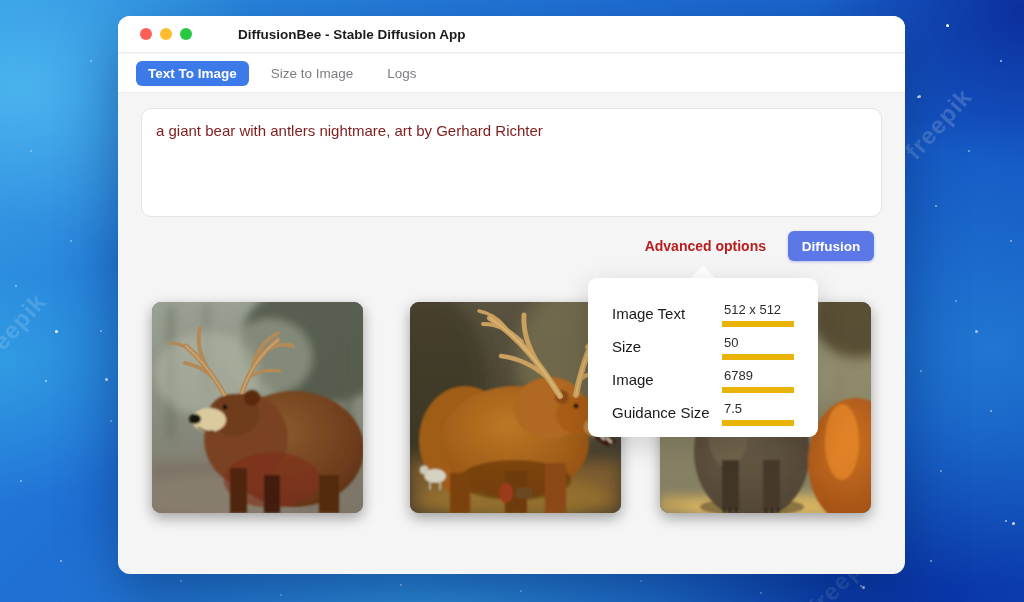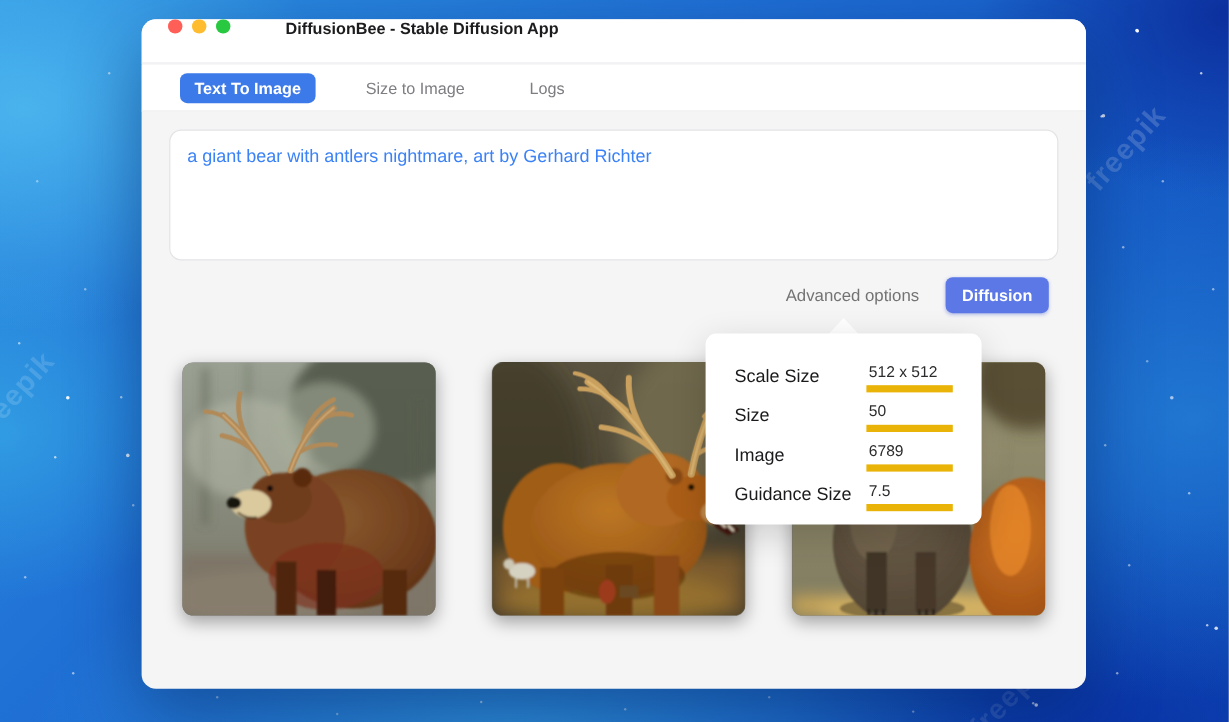--- a/index.html
+++ b/index.html
@@ -47,37 +47,37 @@
   .wm1 { left:896px; top:110px; transform:rotate(-48deg); }
   .wm2 { left:-30px; top:315px; transform:rotate(-48deg); opacity:.8; }
   .wm3 { left:800px; top:566px; transform:rotate(-46deg); opacity:.7; }
 
   
   .window {
     position:absolute; left:118px; top:16px; width:787px; height:558px; z-index:2;
     background:#f5f5f6; border-radius:12px; overflow:hidden;
     box-shadow:0 24px 60px rgba(3,30,90,.45);
   }
-  .titlebar { position:absolute; left:0; top:0; width:100%; height:37px; background:#fff; border-bottom:1px solid #ececee; display:flex; padding-left:22px; }
+  .titlebar { position:absolute; left:0; top:0; width:100%; height:37px; background:#fff; border-bottom:1px solid #ececee; display:flex; align-items:center; padding-left:22px; }
   .dot { width:12px; height:12px; border-radius:50%; margin-right:8px; }
   .win-title { margin-left:38px; font-size:13.5px; font-weight:700; color:#1c1c1e; }
 
-  .tabbar { position:absolute; left:0; top:38px; width:100%; height:39px; background:#fff; display:flex; align-items:center; padding-left:32px; gap:30px; border-bottom:1px solid #ededee; }
+  .tabbar { position:absolute; left:0; top:38px; width:100%; height:39px; background:#fff; display:flex; align-items:center; padding-left:18px; gap:10px; border-bottom:1px solid #ededee; }
   .tab { font-size:13.5px; color:#7d7d82; padding:5px 12px; cursor:default; }
   .tab.active { color:#fff; font-weight:700; border-radius:6px; }
 
   .prompt-box {
     position:absolute; left:23px; top:92px; width:741px; height:109px;
     background:#fff; border:1px solid #e4e4e7; border-radius:10px;
-    padding:12px 14px; font-size:15px; color:#3b82f6; resize:none; outline:none;
+    padding:12px 14px; font-size:15px; color:#7f1d1d; resize:none; outline:none;
     font-family:"Liberation Sans", sans-serif; line-height:1.35;
   }
 
   .actions-row { position:absolute; top:215px; right:31px; height:30px; display:flex; align-items:center; gap:22px; z-index:4; }
-  .adv-label { font-size:14px; font-weight:400; color:#737373; }
+  .adv-label { font-size:14px; font-weight:700; color:#b91c1c; }
   .generate-btn { width:86px; height:30px; border:none; border-radius:6px; color:#fff; font-size:13.5px; font-weight:700; font-family:"Liberation Sans", sans-serif; box-shadow:0 1px 3px rgba(40,70,200,.3); }
 
   .results { position:absolute; left:0; top:286px; width:100%; height:211px; z-index:3; }
   .result-img { position:absolute; top:0; width:211px; height:211px; border-radius:9px; overflow:hidden; box-shadow:0 5px 14px rgba(0,0,0,.35); background:#777; }
   .result-img svg { display:block; }
   .img-1 { left:34px; } .img-2 { left:292px; } .img-3 { left:542px; }
 
   
   .popover { position:absolute; left:470px; top:262px; width:230px; height:159px; background:#fff; border-radius:9px; z-index:5; box-shadow:0 8px 28px rgba(0,0,0,.16); padding-top:19px; }
   .popover-arrow { position:absolute; left:572px; top:249px; z-index:5; width:0; height:0; border-left:13px solid transparent; border-right:13px solid transparent; border-bottom:14px solid #fff; }
@@ -305,21 +305,21 @@
             <ellipse cx="196" cy="160" rx="48" ry="64" fill="url(#fur3o)"></ellipse>
             <ellipse cx="182" cy="140" rx="17" ry="38" fill="#e8882a" opacity=".75"></ellipse>
           </g>
         </svg>
       </div>
     </div>
 
     <div class="popover-arrow"></div>
     <div class="popover">
       <div class="opt-row">
-        <span class="opt-label">Scale Size</span>
+        <span class="opt-label">Image Text</span>
         <input class="opt-input" value="512 x 512" style="">
       </div>
       <div class="opt-row">
         <span class="opt-label">Size</span>
         <input class="opt-input" value="50" style="">
       </div>
       <div class="opt-row">
         <span class="opt-label">Image</span>
         <input class="opt-input" value="6789" style="">
       </div>

